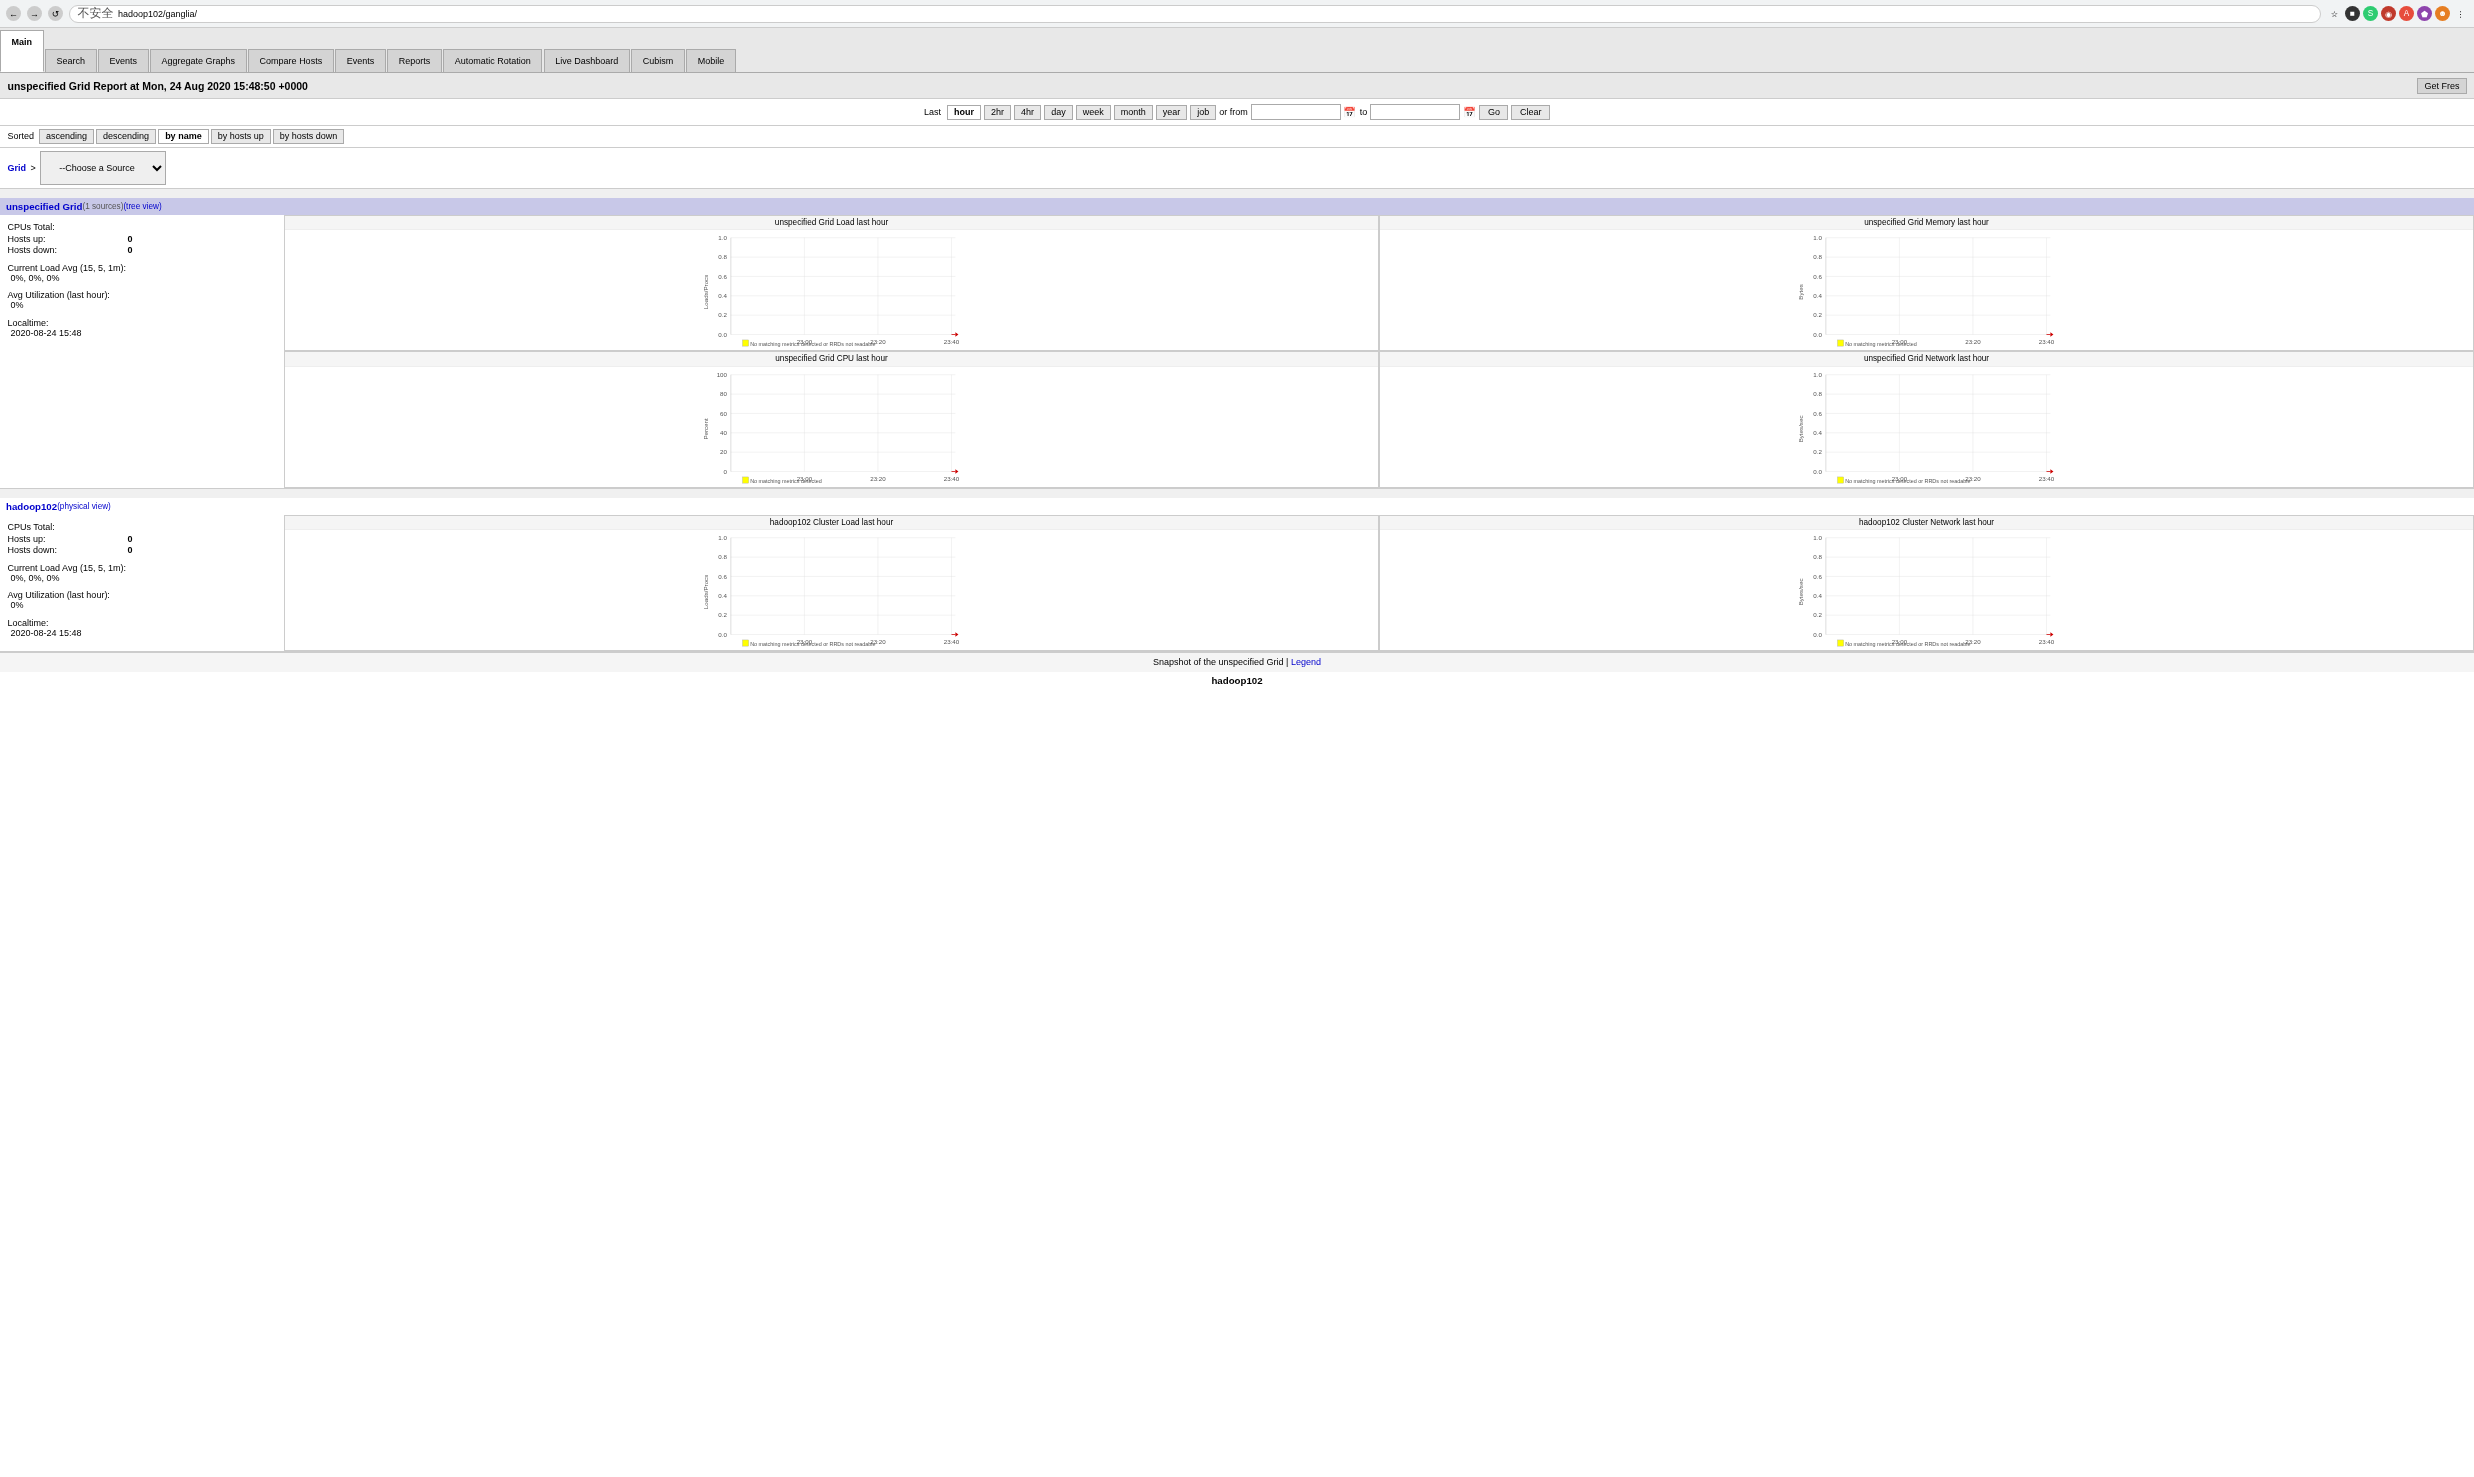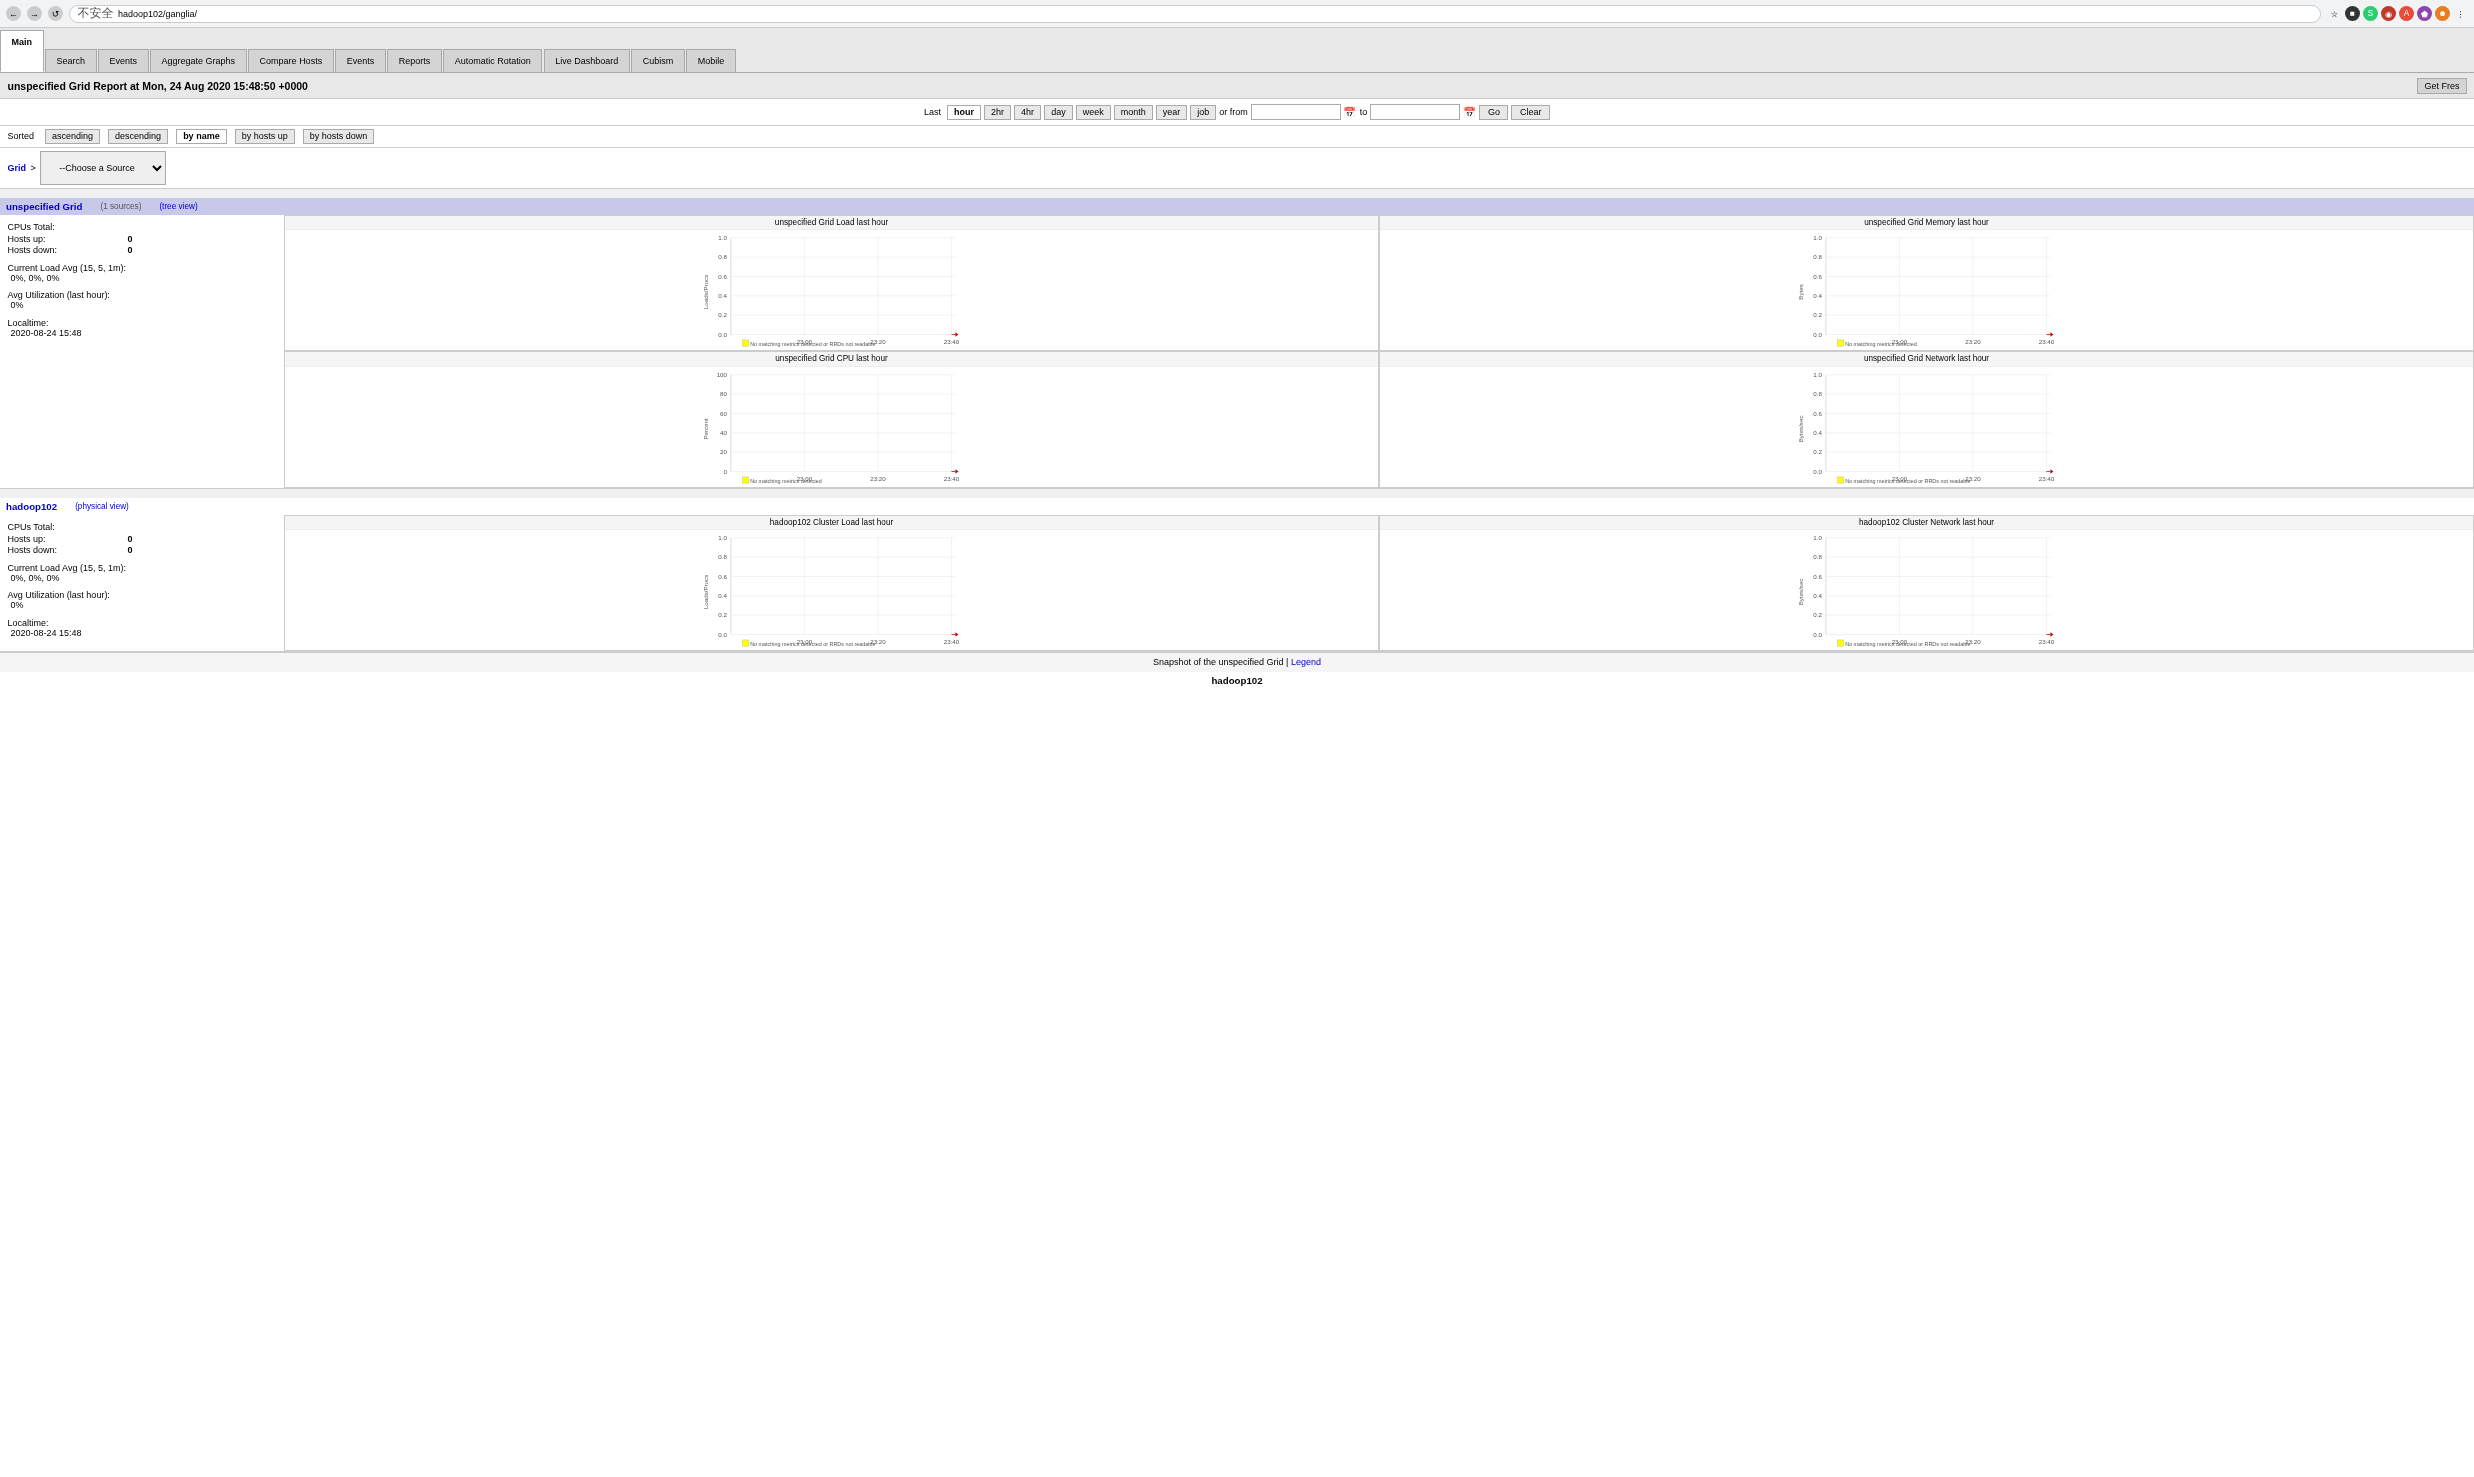--- a/index.html
+++ b/index.html
@@ -32,37 +32,37 @@
     .controls-bar { padding: 4.5px 7.5px; border-bottom: 0.7px solid #ccc; display: flex; align-items: center; gap: 3px; flex-wrap: wrap; justify-content: center; }
     .controls-label { font-weight: normal; margin-right: 3px; }
     .time-btn { padding: 1.5px 6px; border: 0.7px solid #aaa; background: #e8e8e8; cursor: pointer; font-size: 9px; }
     .time-btn.active { background: #fff; font-weight: bold; border: 1.5px solid #aaa; }
     .time-input { height: 16.4px; border: 0.7px solid #aaa; padding: 0 3px; font-size: 9px; width: 90px; }
     .cal-icon { cursor: pointer; font-size: 10.5px; }
     .go-btn { padding: 1.5px 7.5px; border: 0.7px solid #aaa; background: #e8e8e8; cursor: pointer; font-size: 9px; }
     .clear-btn { padding: 1.5px 7.5px; border: 0.7px solid #aaa; background: #e8e8e8; cursor: pointer; font-size: 9px; }
 
     
-    .sort-bar { padding: 3px 7.5px; border-bottom: 0.7px solid #ccc; display: flex; align-items: center; gap: 8px; }
+    .sort-bar { padding: 3px 7.5px; border-bottom: 0.7px solid #ccc; display: flex; align-items: center; gap: 2px; }
     .sort-label { margin-right: 3px; }
     .sort-btn { padding: 1.5px 6px; border: 0.7px solid #aaa; background: #e8e8e8; cursor: pointer; font-size: 9px; }
     .sort-btn.active { background: #fff; font-weight: bold; }
 
     
     .grid-source-bar { padding: 3px 7.5px; border-bottom: 0.7px solid #ccc; display: flex; align-items: center; gap: 3px; }
     .grid-link { color: #00c; text-decoration: none; font-weight: bold; font-size: 9px; }
     .grid-arrow { margin: 0 1.5px; }
     .source-select { height: 34px; border: 0.7px solid #aaa; font-size: 9px; padding: 0 14px; }
 
     
     .section-spacer { height: 9px; background: #f0f0f0; }
 
     
     .cluster-section { margin-bottom: 0; }
-    .cluster-header { background: #c8c8e8; padding: 3px 6px; display: flex; align-items: center; gap: 18px; }
+    .cluster-header { background: #c8c8e8; padding: 3px 6px; display: flex; align-items: center; gap: 0; }
     .cluster-name { color: #00c; font-weight: bold; font-size: 9.7px; text-decoration: none; }
     .cluster-meta { color: #555; font-size: 8.2px; }
     .cluster-body { display: flex; border-bottom: 0.7px solid #ccc; }
     .cluster-stats { padding: 7.5px; width: 284px; min-width: 209px; font-size: 9px; }
     .stat-row { display: flex; margin-bottom: 1.5px; align-items: baseline; }
     .stat-label { min-width: 75px; }
     .stat-value { font-weight: bold; margin-left: 45px; }
     .stat-detail { margin-top: 7.5px; }
     .cluster-graphs { flex: 1; display: grid; grid-template-columns: 1fr 1fr; gap: 0; }
     .graph-cell { border: 0.7px solid #ccc; position: relative; background: #fff; }

